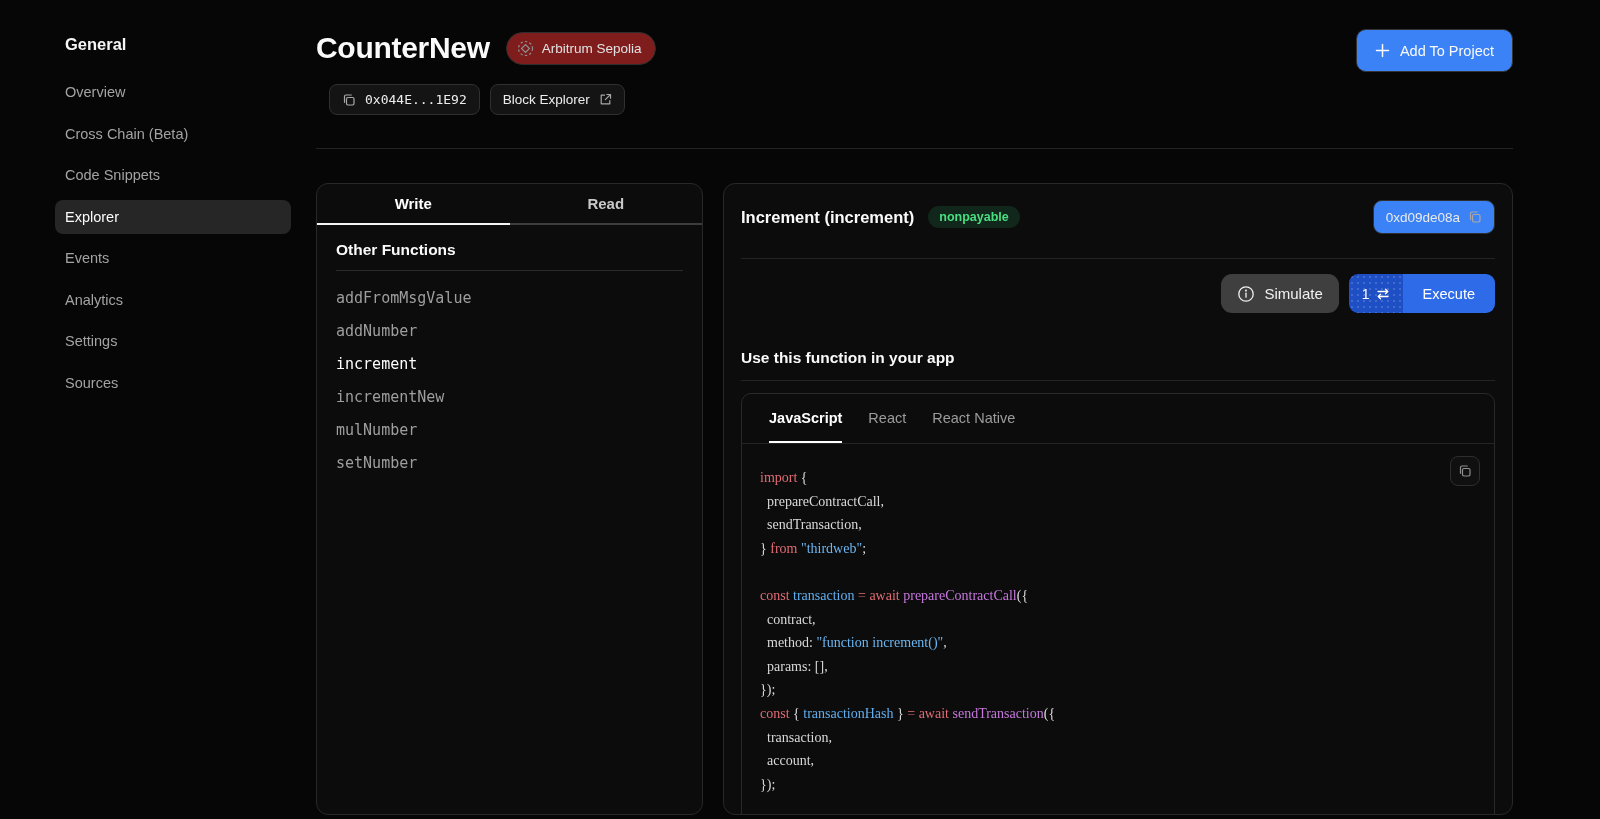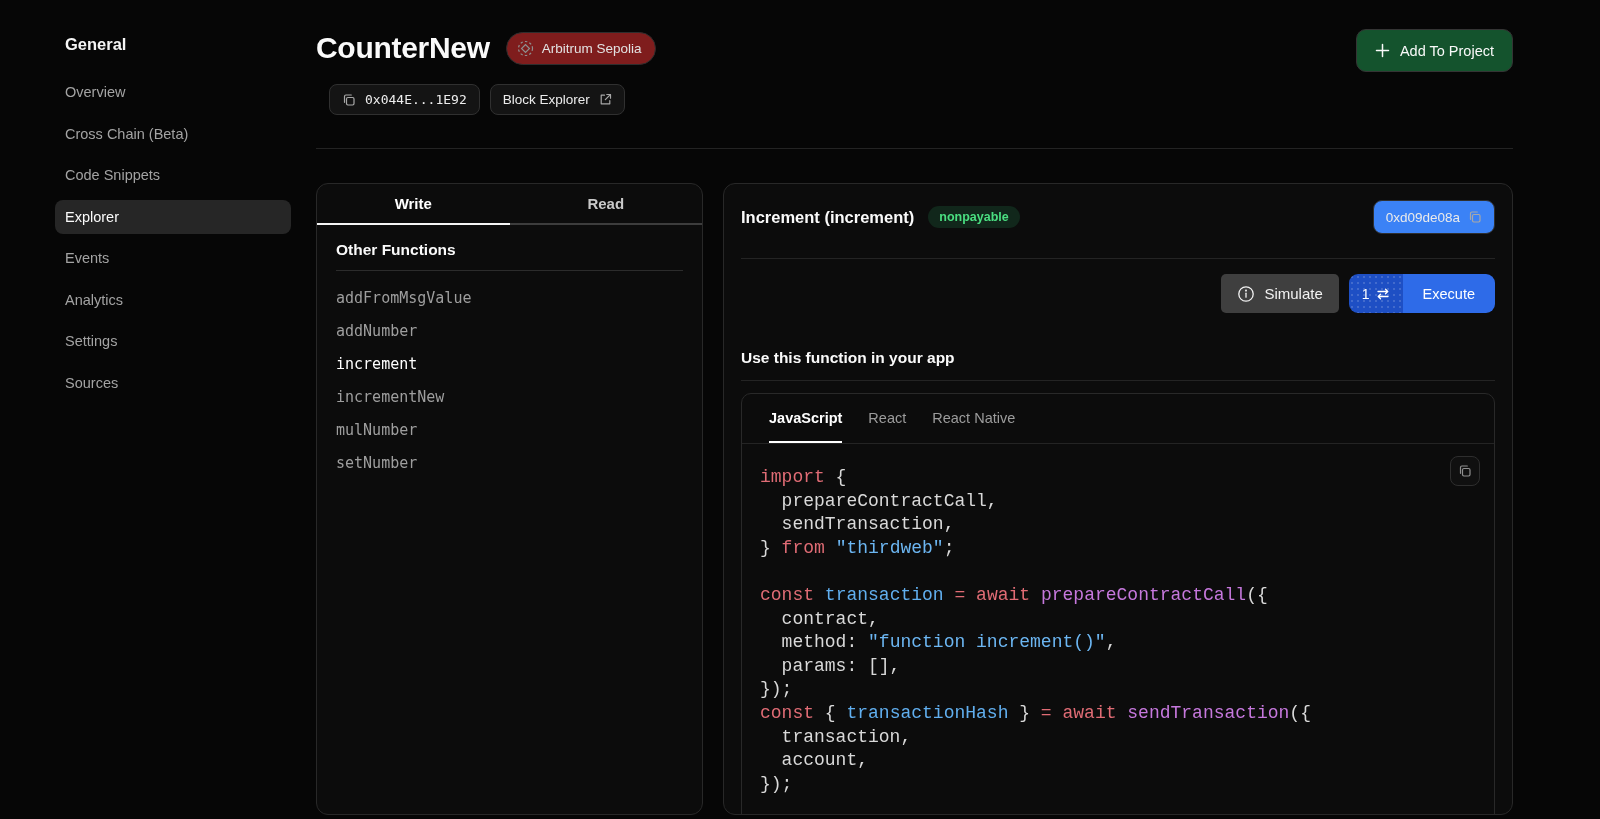--- a/index.html
+++ b/index.html
@@ -13,21 +13,21 @@
                font-size:14.5px; color:#a3a3a3; border-radius:8px; cursor:pointer; }
   .side-item.active { background:#262626; color:#fafafa; }
 
   
   .main { position:absolute; left:316px; top:0; width:1197px; }
   .title-row { position:absolute; top:29px; left:0; display:flex; align-items:center; gap:16px; }
   .page-title { font-size:30px; font-weight:700; color:#fafafa; letter-spacing:-0.3px; line-height:38px; }
   .net-badge { display:inline-flex; align-items:center; gap:8px; height:33px; padding:0 14px 0 10px;
                border:1px solid #2e2e2e; border-radius:17px; background:#7f1d1d; font-size:13.5px; color:#e2e2e2; cursor:pointer; }
   .add-btn { position:absolute; top:29px; right:0; height:43px; display:inline-flex; align-items:center; gap:10px;
-             padding:0 18px; border:1px solid #343434; border-radius:10px; background:#14532d;
+             padding:0 18px; border:1px solid #343434; border-radius:10px; background:#3b82f6;
              font-size:14.5px; color:#fafafa; cursor:pointer; }
   .pill-row { position:absolute; top:84px; left:13px; display:flex; gap:10px; }
   .pill { display:inline-flex; align-items:center; gap:9px; height:31px; padding:0 12px;
           border:1px solid #303030; border-radius:8px; background:#141414; font-size:13.5px; color:#ededed; cursor:pointer; }
   .pill.mono { font-family:"DejaVu Sans Mono", monospace; font-size:13px; }
   .head-divider { position:absolute; top:148px; left:0; width:1197px; height:1px; background:#232323; }
 
   
   .panel { position:absolute; top:183px; background:#0c0c0c; border:1px solid #282828; border-radius:12px; overflow:hidden; }
   .panel-left  { left:0;   width:387px; height:632px; }
@@ -53,37 +53,37 @@
   .detail-pad { padding:0 17px; }
   .detail-head { margin-top:16px; height:34px; display:flex; align-items:center; }
   .detail-title { font-size:16.5px; font-weight:600; color:#fafafa; }
   .state-badge { margin-left:14px; font-size:12.5px; font-weight:600; color:#4ade80; background:#11271b;
                  border-radius:13px; padding:4px 11px; }
   .selector-pill { margin-left:auto; display:inline-flex; align-items:center; gap:8px; height:34px; padding:0 12px;
                    border:1px solid #2f2f2f; border-radius:9px; background:#3b82f6; font-size:13.5px; color:#eaeaea; cursor:pointer; }
   .detail-rule { border:none; border-top:1px solid #242424; margin-top:24px; }
   .action-row { margin-top:15px; display:flex; justify-content:flex-end; gap:10px; }
   .simulate-btn { display:inline-flex; align-items:center; gap:9px; height:39px; padding:0 16px;
-                  background:#3f3f3f; border:none; border-radius:5px; font-size:15px; color:#f2f2f2; cursor:pointer;text-align:center; }
+                  background:#3f3f3f; border:none; border-radius:11px; font-size:15px; color:#f2f2f2; cursor:pointer;text-align:center; }
   .exec-split { display:flex; height:39px; border-radius:9px; overflow:hidden; cursor:pointer; }
   .exec-count { display:flex; align-items:center; gap:6px; padding:0 13px; background:#1e4fc4;
                 background-image:radial-gradient(rgba(255,255,255,0.16) 1px, transparent 1.3px); background-size:6px 6px;
                 color:#fff; font-size:14px; }
   .exec-main { display:flex; align-items:center; padding:0 20px; background:#2e6be8; color:#fff; font-size:14.5px; }
   .usage-title { margin-top:36px; font-size:15.5px; font-weight:600; color:#fafafa; }
   .usage-rule { border:none; border-top:1px solid #242424; margin-top:13px; }
 
   
   .code-box { position:relative; margin-top:12px; border:1px solid #292929; border-radius:10px; background:#0c0c0c; height:480px; }
   .code-tabs { display:flex; gap:26px; height:50px; padding:0 27px; border-bottom:1px solid #242424; }
   .code-tab { line-height:48px; font-size:14.5px; color:#9c9c9c; border-bottom:2px solid transparent; cursor:pointer; }
   .code-tab.active { color:#ffffff; font-weight:700; border-bottom-color:#ffffff; }
   .code-copy { position:absolute; top:62px; right:14px; width:30px; height:30px; display:flex; align-items:center;
                justify-content:center; border:1px solid #2e2e2e; border-radius:8px; background:#101010; color:#8f8f8f; cursor:pointer; }
-  .code-block { padding:22px 18px; font-family:Liberation Mono, monospace; font-size:18px; line-height:23.6px; }
+  .code-block { padding:22px 18px; font-family:Liberation Serif, serif; font-size:14px; line-height:23.6px; }
   .code-line { white-space:pre; }
   .tok-pl  { color:#d9d9d9; }
   .tok-kw  { color:#e06c75; }
   .tok-vr  { color:#61afef; }
   .tok-fn  { color:#c678dd; }
   .tok-str { color:#6cb6f2; }
 
   svg { display:block; }
 </style>
 </head>

